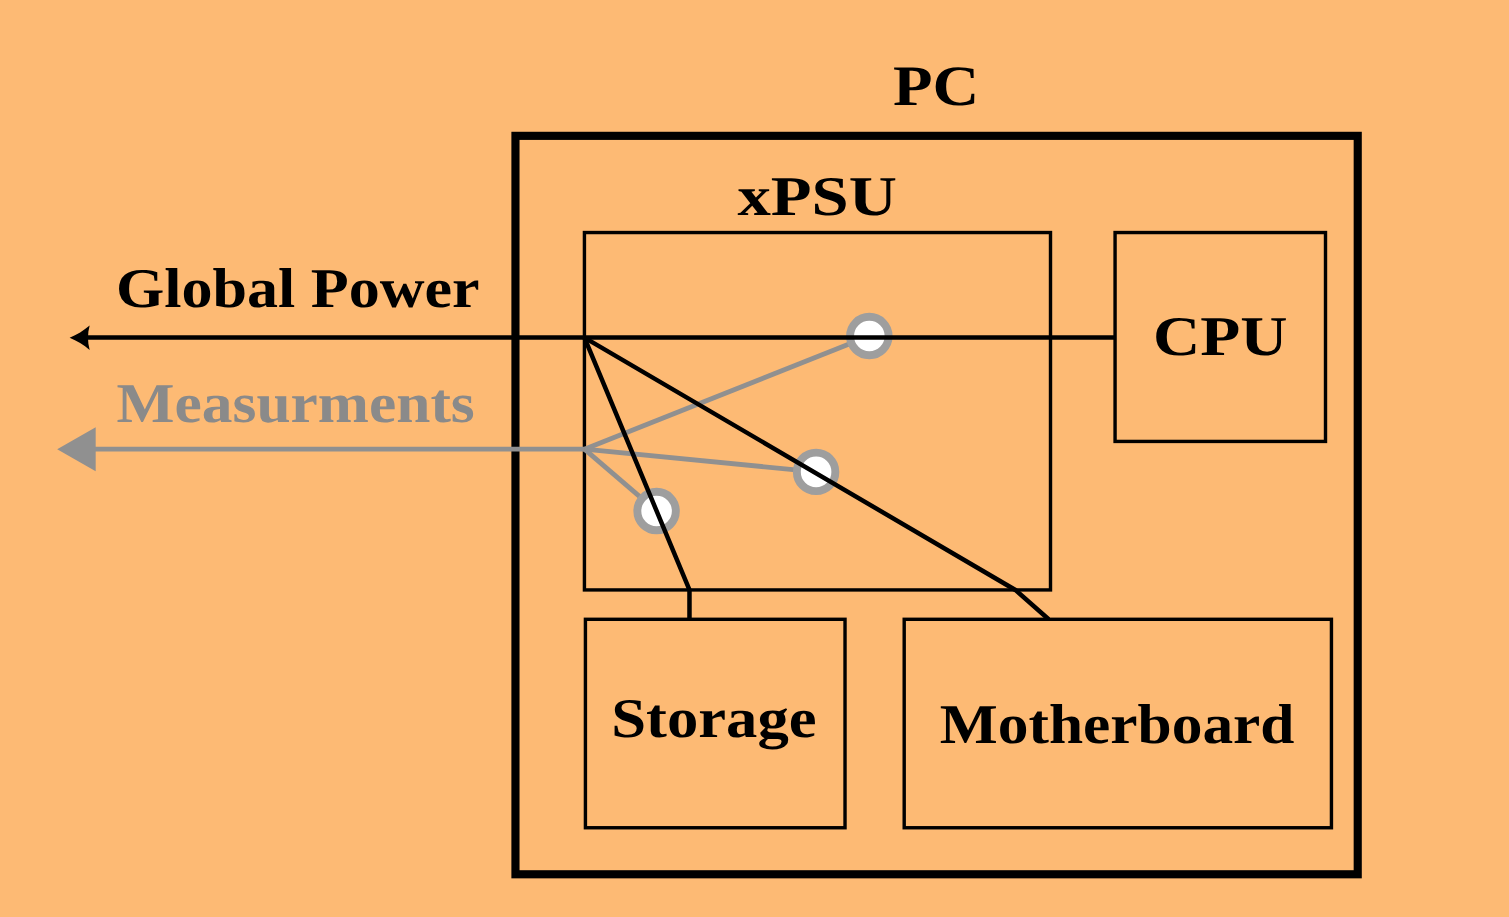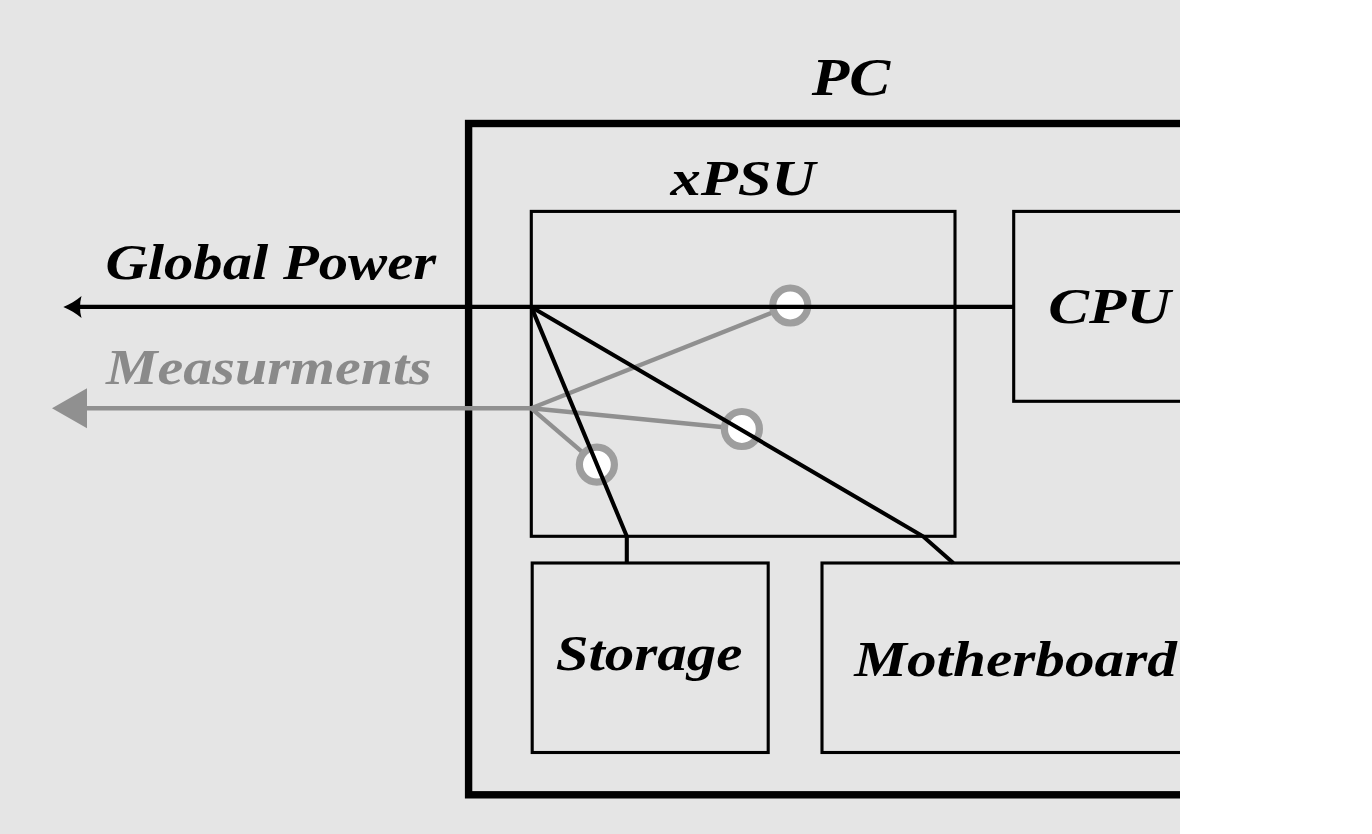--- a/index.html
+++ b/index.html
@@ -1,16 +1,16 @@
 <!DOCTYPE html>
 <html><head>
 <meta charset="utf-8">
 <style>
   html,body{margin:0;padding:0;background:#ffffff;}
-  #page{position:relative;width:1180px;height:834px;background:#e5e5e5;overflow:hidden;font-style:italic;}
+  #page{position:relative;width:1372px;height:834px;background:#fdba74;overflow:hidden;}
   svg{position:absolute;top:0;left:0;}
   text{font-family:"Liberation Serif",serif;font-weight:bold;}
 </style>
 </head>
 <body>
 <div id="page">
 <svg width="1372" height="834" viewBox="0 0 1372 834">
 
   <rect x="468.6" y="123.5" width="765.7" height="671.3" fill="none" stroke="#000" stroke-width="7.4"></rect>
   <rect x="531.3" y="211.4" width="423.7" height="324.9" fill="none" stroke="#000" stroke-width="3.1"></rect>

